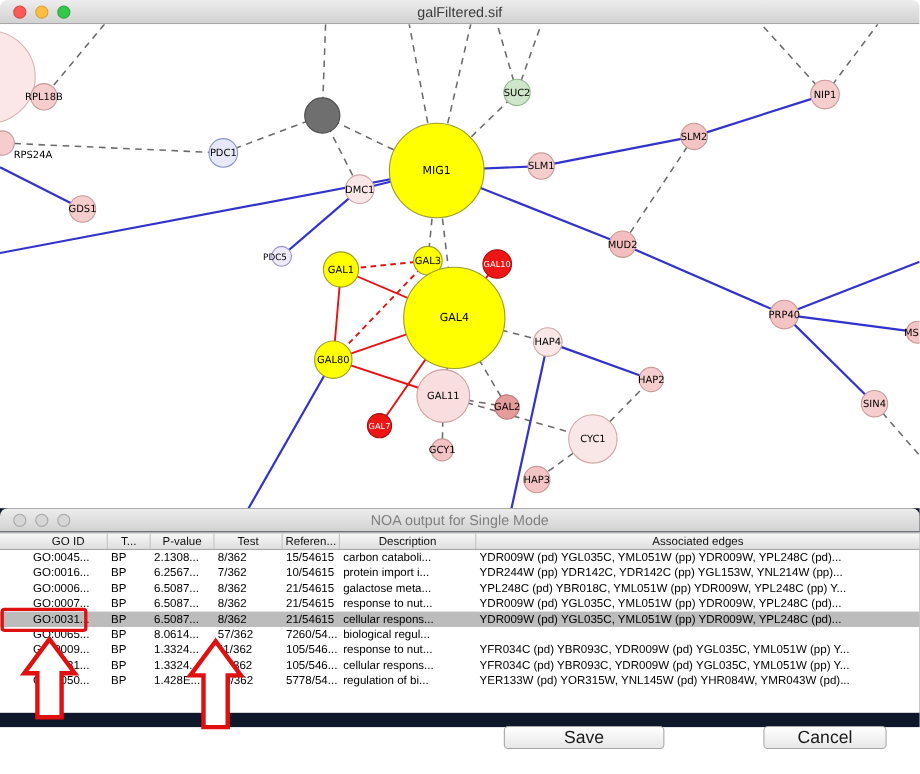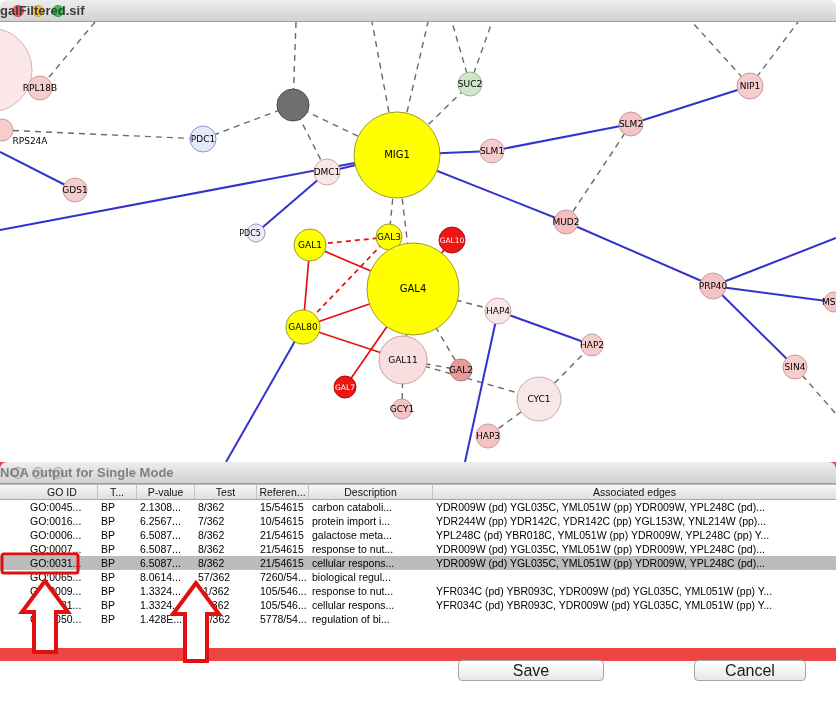--- a/index.html
+++ b/index.html
@@ -1,25 +1,25 @@
 <!DOCTYPE html>
 <html><head>
 <meta charset="utf-8">
 <style>
   html,body{margin:0;padding:0;}
   body{width:836px;height:704px;position:relative;overflow:hidden;background:#ffffff;
        font-family:"Liberation Sans",sans-serif;}
   .window{position:absolute;left:0;width:836px;}
   .top-window{top:0;height:462px;background:#ffffff;}
-  .bottom-window{top:462px;height:199px;background:#ef4444;}
+  .bottom-window{top:462px;height:199px;background:#0f172a;}
   .titlebar{position:absolute;top:0;left:0;right:0;height:22px;
             background:linear-gradient(#ededed,#d2d2d2);
             border-bottom:1px solid #9e9e9e;border-radius:7px 7px 0 0;box-sizing:border-box;}
-  .titlebar .title{position:absolute;left:0;right:0;top:0;line-height:22px;
-            font-size:13px;font-weight:bold;color:#3c3c3c;}
+  .titlebar .title{position:absolute;left:0;right:0;top:0;text-align:center;line-height:22px;
+            font-size:13px;font-weight:normal;color:#3c3c3c;}
   .titlebar.inactive .title{color:#7f7f7f;}
   .light{position:absolute;top:5px;width:12px;height:12px;border-radius:50%;box-sizing:border-box;}
   .l1{left:12px;} .l2{left:32px;} .l3{left:52px;}
   .red{background:#fc5b57;border:1px solid #d94842;}
   .yellow{background:#fdbe41;border:1px solid #d9a23a;}
   .green{background:#34c84a;border:1px solid #2ca73e;}
   .gray{background:#d6d6d6;border:1px solid #a8a8a8;}
   #network-svg{position:absolute;top:22px;left:0;}
   #network-svg text{font-family:"DejaVu Sans",sans-serif;}
   .tablewrap{position:absolute;top:22px;left:0;right:0;height:164px;background:#ffffff;overflow:hidden;}
@@ -250,20 +250,21 @@
           <div class="td">cellular respons...</div>
           <div class="td">YFR034C (pd) YBR093C, YDR009W (pd) YGL035C, YML051W (pp) Y...</div>
         </div>
         <div class="tr">
           <div class="td">GO:0050...</div>
           <div class="td">BP</div>
           <div class="td">1.428E...</div>
           <div class="td">80/362</div>
           <div class="td">5778/54...</div>
           <div class="td">regulation of bi...</div>
+          <div class="td">YER133W (pd) YOR315W, YNL145W (pd) YHR084W, YMR043W (pd)...</div>
         </div>
       </div>
   </div>
   <button class="mac-btn save-btn">Save</button>
   <button class="mac-btn cancel-btn">Cancel</button>
 </div>
 
 <svg id="annotation-svg" width="836" height="704">
     <rect x="2" y="554" width="76" height="19" rx="2" fill="none" stroke="#e01010" stroke-width="3"></rect>
     <polygon points="45,581 22,612 34,612 34,652 56,652 56,612 68,612" fill="#ffffff" stroke="#e01010" stroke-width="4" stroke-linejoin="miter"></polygon>

